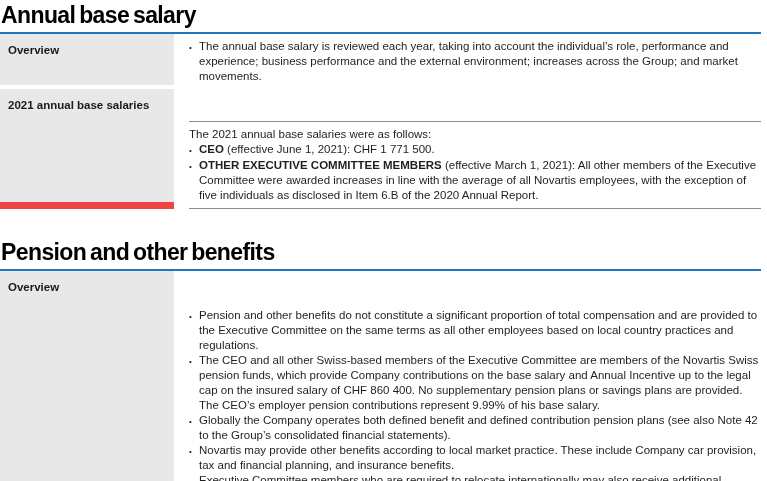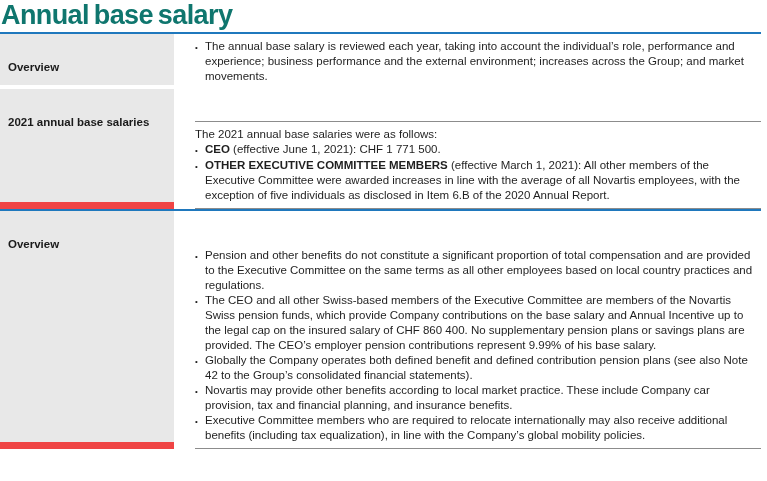--- a/index.html
+++ b/index.html
@@ -4,38 +4,38 @@
 <style>
   html,body{margin:0;padding:0;background:#ffffff;}
   body{
     width:767px;height:481px;
     font-family:"Liberation Sans",sans-serif;
     color:#1f1f1f;
     overflow:hidden;
   }
   .page{width:767px;box-sizing:border-box;padding-right:6px;}
   .section-title{
-    font-size:27px;
+    font-size:23px;
     font-weight:bold;
     letter-spacing:-0.6px;
     word-spacing:-2px;
-    color:#0f766e;
+    color:#000000;
     line-height:25px;
     margin:0 0 4px 1px;
   }
   .section:first-child .section-title{margin-top:3px;}
   .section + .section .section-title{margin-top:31px;}
   .title-rule{height:2px;background:#1f78bd;}
   .tbl{display:flex;flex-direction:column;}
   .row{display:flex;}
   .cell-left{
     flex:0 0 174px;width:174px;box-sizing:border-box;
     background:#e8e8e8;
-    padding:23px 8px 4px 8px;
-    margin-right:21px;
+    padding:6px 8px 4px 8px;
+    margin-right:15px;
   }
   .row:not(:last-child) .cell-left{margin-bottom:4px;}
   .row:last-child .cell-left{border-bottom:7px solid #ef4444;}
   .row-label{font-size:11.5px;font-weight:bold;line-height:14px;color:#1a1a1a;}
   .cell-right{
     flex:1;
     padding:5px 0 5px 0;
     font-size:11.5px;
     line-height:15px;
   }
@@ -83,20 +83,21 @@
             <span class="bullet-marker">•</span>
             <span class="bullet-text"><strong class="bold-lead">OTHER EXECUTIVE COMMITTEE MEMBERS</strong><span> (effective March 1, 2021): All other members of the Executive Committee were awarded increases in line with the average of all Novartis employees, with the exception of five individuals as disclosed in Item 6.B of the 2020 Annual Report.</span></span>
           </div>
         </div>
       </div>
 
     </div>
   </div>
 
   <div class="section">
+    <h1 class="section-title">Pension and other benefits</h1>
     <div class="title-rule"></div>
     <div class="tbl">
 
       <div class="row">
         <div class="cell-left">
           <span class="row-label">Overview</span>
         </div>
         <div class="cell-right">
           <div class="bullet-item">
             <span class="bullet-marker">•</span>

